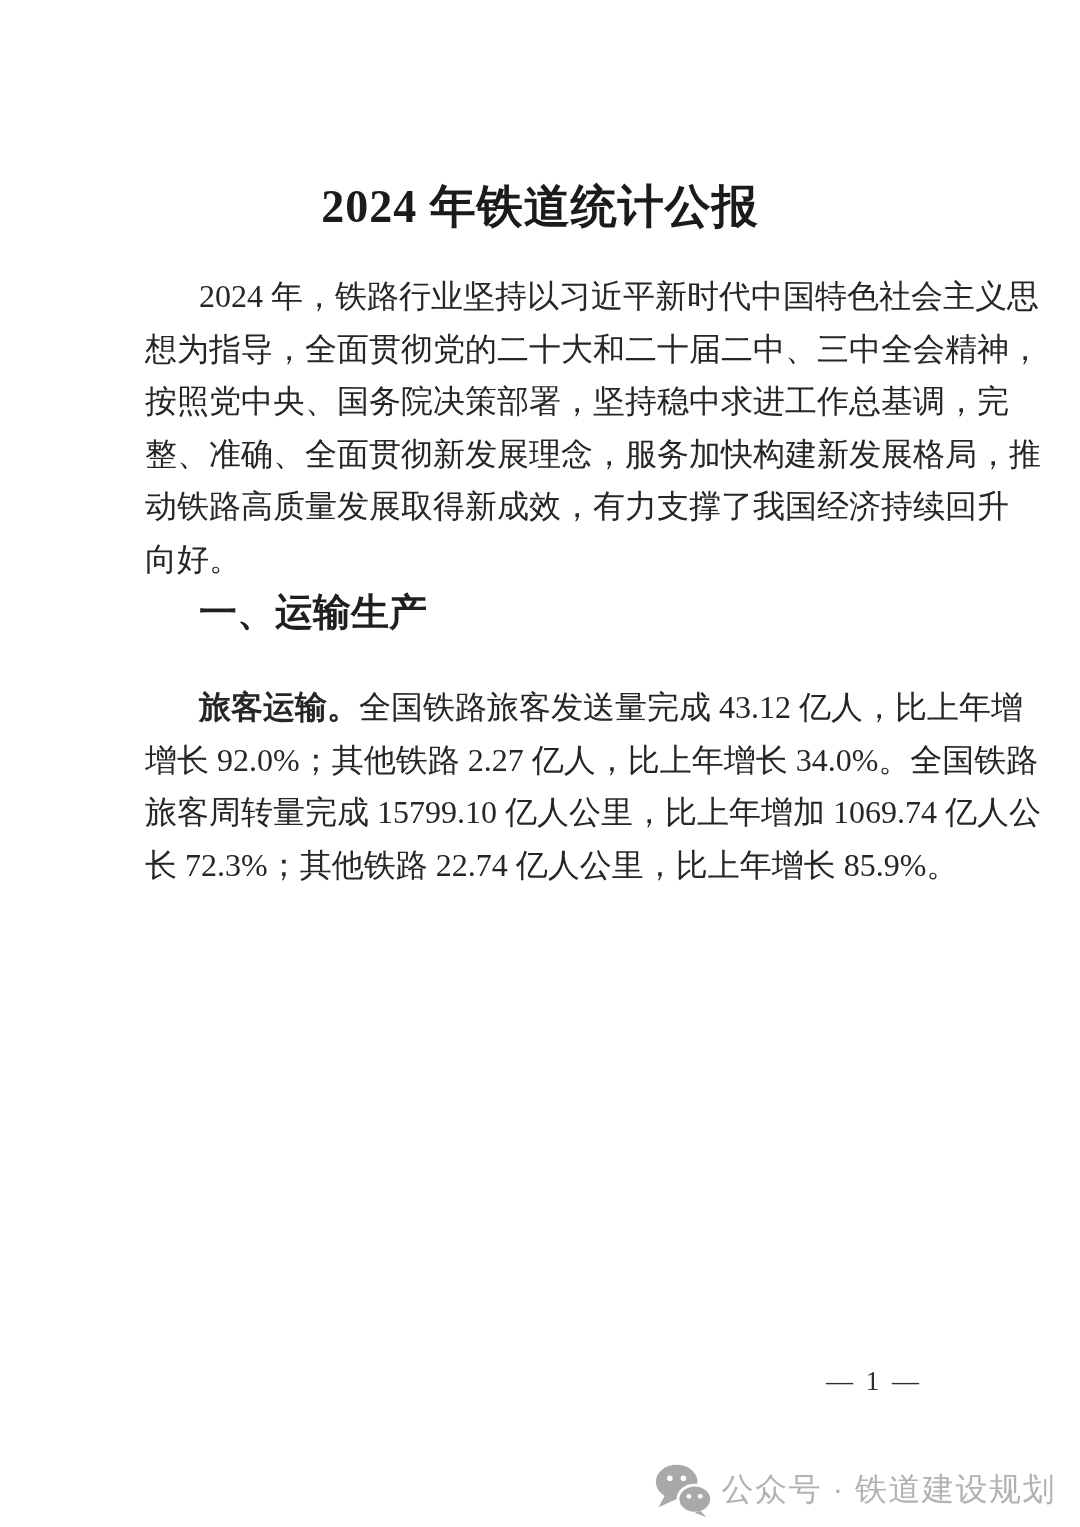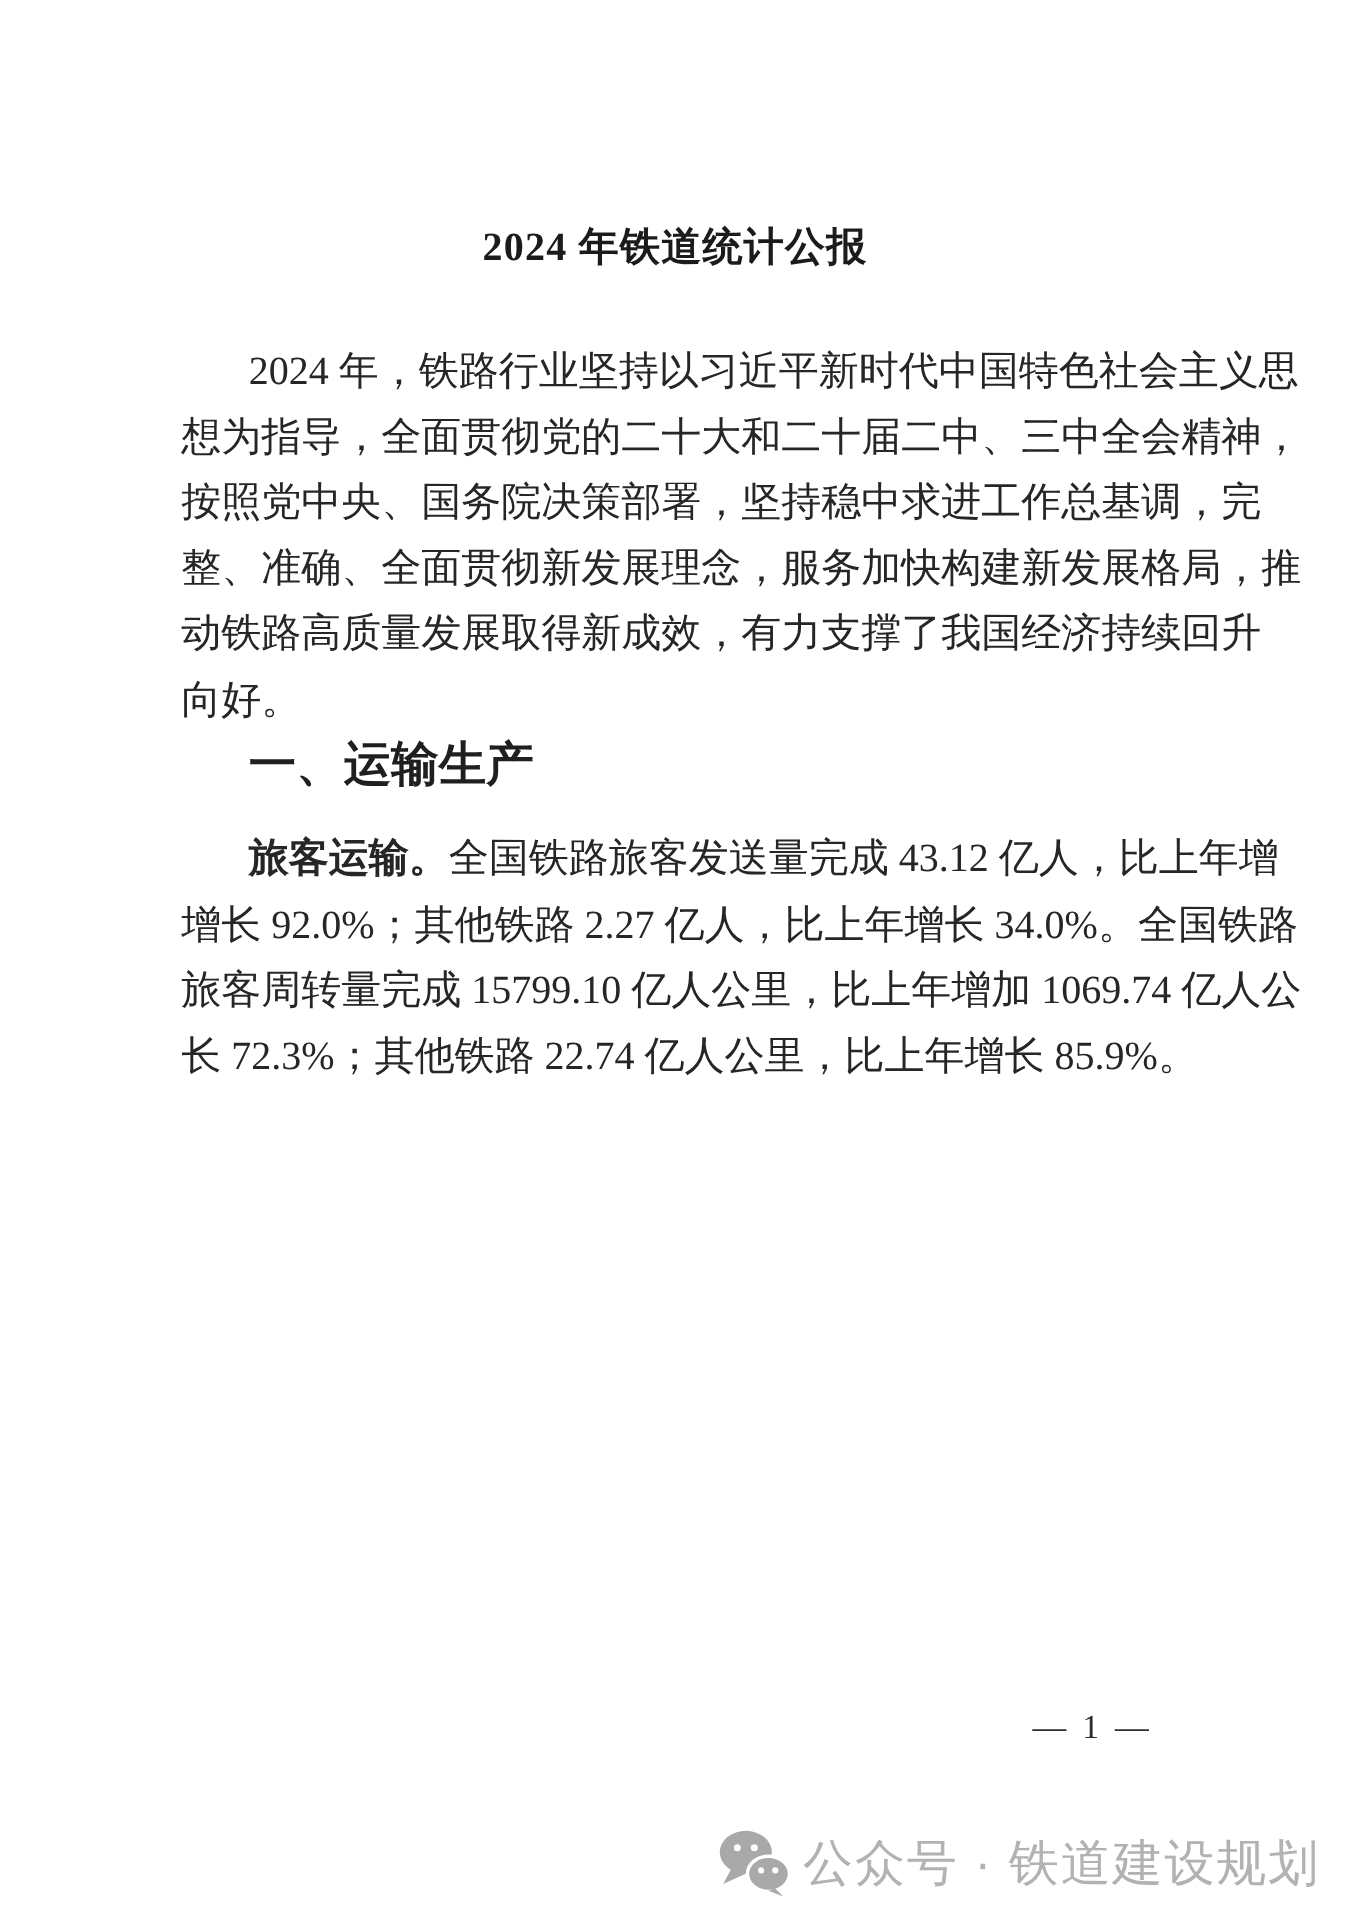--- a/index.html
+++ b/index.html
@@ -15,34 +15,34 @@
     overflow: hidden;
     font-family: "Liberation Serif", "DejaVu Serif", serif;
   }
   .doc-title {
     position: absolute;
     top: 176px;
     left: 0;
     width: 100%;
     margin: 0;
     text-align: center;
-    font-size: 32px;
+    font-size: 46px;
     font-weight: 700;
     letter-spacing: 1px;
     color: #1b1b1b;
   }
   .para {
     position: absolute;
     left: 145px;
     width: 792px;
     font-size: 32px;
     color: #262626;
   }
   .para-intro { top: 270px; }
-  .para-passenger { top: 660px; }
+  .para-passenger { top: 681px; }
   .line {
     height: 52.5px;
     line-height: 52.5px;
     text-align: justify;
     text-align-last: justify;
     white-space: nowrap;
   }
   .line.end {
     text-align: center;
     text-align-last: left;
@@ -71,21 +71,21 @@
     color: #2e2e2e;
   }
   .footer-watermark {
     position: absolute;
     top: 1462px;
     right: 24px;
     display: flex;
     align-items: center;
     gap: 10px;
     font-family: "Liberation Sans", "DejaVu Sans", sans-serif;
-    font-size: 40px;
+    font-size: 32px;
     letter-spacing: 1.5px;
     color: #b2b2b2;
   }
   .wechat-icon-svg {
     width: 58px;
     height: 56px;
     flex: none;
     display: block;
   }
 </style>

